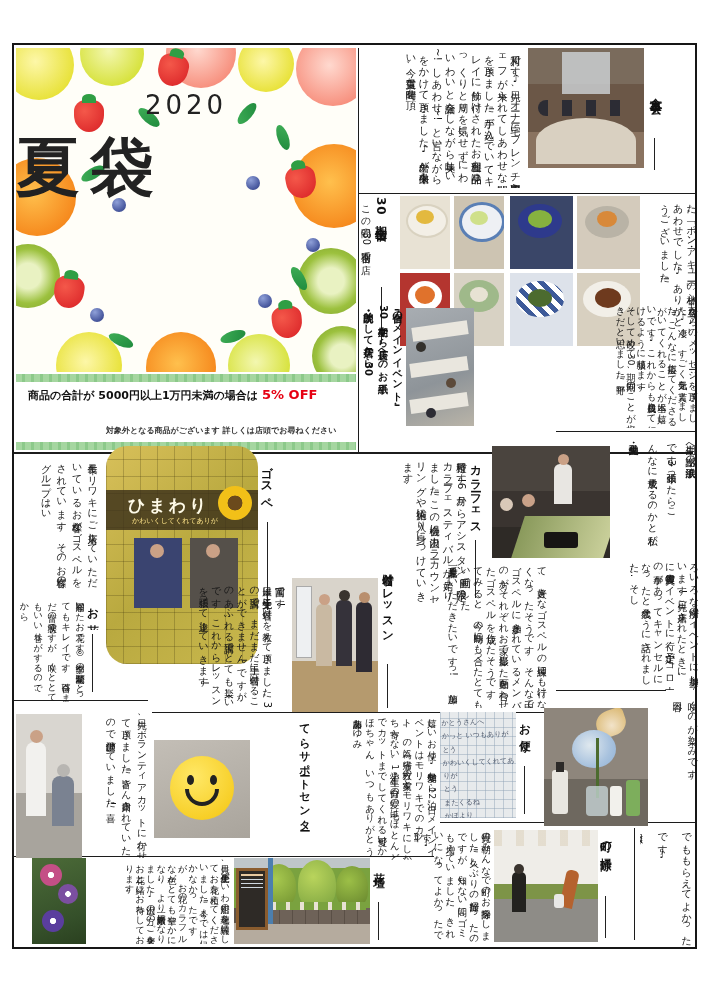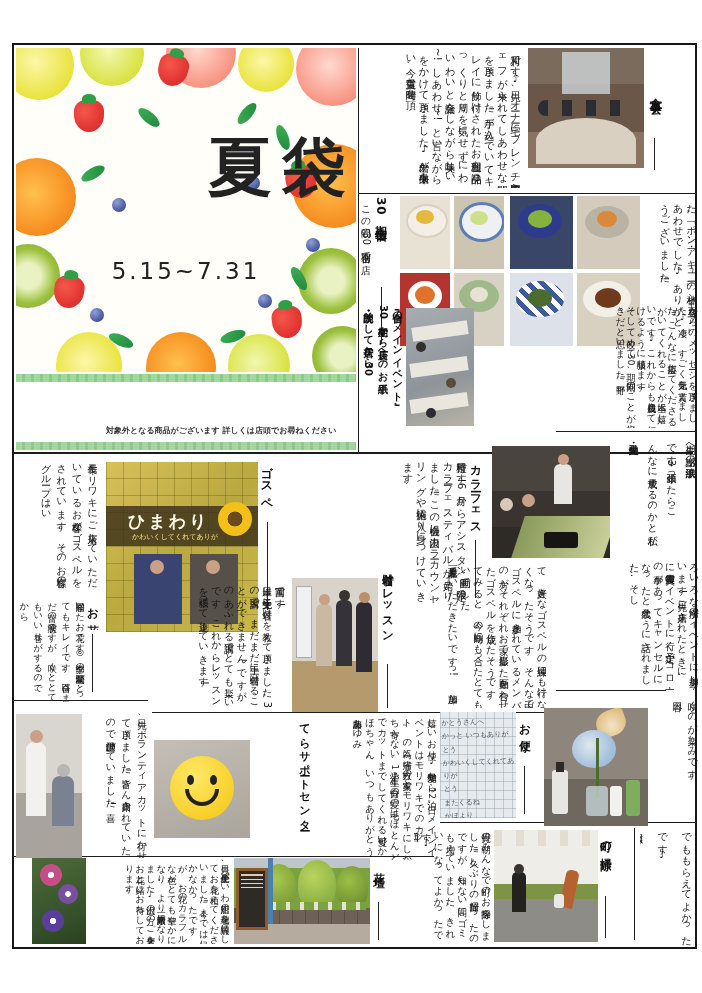--- a/index.html
+++ b/index.html
@@ -68,27 +68,31 @@
     <div class="blue" style="left:74px;bottom:50px;"></div>
     <div class="blue" style="right:84px;bottom:64px;"></div>
     <div class="leaf" style="left:120px;top:64px;transform:rotate(40deg);"></div>
     <div class="leaf" style="right:96px;top:60px;transform:rotate(-50deg);"></div>
     <div class="leaf" style="right:60px;top:84px;transform:rotate(70deg);"></div>
     <div class="leaf" style="left:64px;top:120px;transform:rotate(-30deg);"></div>
     <div class="leaf" style="left:92px;bottom:26px;transform:rotate(24deg);"></div>
     <div class="leaf" style="right:110px;bottom:30px;transform:rotate(-18deg);"></div>
     <div class="leaf" style="right:44px;bottom:88px;transform:rotate(60deg);"></div>
 
-    <div class="abs" style="left:0;top:76px;width:100%;text-align:right;font-size:64px;font-weight:700;letter-spacing:10px;color:#222;">夏袋</div>
-    <div class="abs" style="left:0;top:210px;width:100%;text-align:center;font-size:23px;letter-spacing:3px;color:#222;">5.15~7.31</div>
+    <div class="abs" style="left:0;top:42px;width:100%;text-align:center;font-size:26px;letter-spacing:4px;color:#222;">2020</div>
+    <div class="abs" style="left:0;top:76px;width:100%;text-align:left;font-size:64px;font-weight:700;letter-spacing:10px;color:#222;">夏袋</div>
   </div>
 
   <div class="abs" style="left:16px;top:374px;width:340px;height:76px;background:#fff;">
     <div class="abs" style="left:0;top:0;width:100%;height:8px;background:repeating-linear-gradient(90deg,#a5d6a0 0 6px,#8cc98a 6px 9px);"></div>
     <div class="abs" style="left:0;bottom:0;width:100%;height:8px;background:repeating-linear-gradient(90deg,#a5d6a0 0 6px,#8cc98a 6px 9px);"></div>
+    <div class="abs" style="left:12px;top:13px;font-size:11px;font-weight:700;white-space:nowrap;">
+      <span>商品の合計が 5000円以上1万円未満の場合は</span>
+      <span style="color:#e60012;font-size:13px;">5% OFF</span>
+    </div>
     <div class="abs" style="left:90px;top:51px;font-size:8px;font-weight:700;color:#333;white-space:nowrap;">対象外となる商品がございます 詳しくは店頭でお尋ねください</div>
   </div>
 
   <div class="abs vline" style="left:358px;top:48px;height:404px;"></div>
   <div class="abs hline" style="left:358px;top:193px;width:337px;"></div>
   <div class="abs hline" style="left:556px;top:431px;width:139px;"></div>
   <div class="abs hline" style="left:14px;top:452px;width:679px;height:2px;"></div>
   <div class="abs hline" style="left:14px;top:700px;width:134px;"></div>
   <div class="abs hline" style="left:556px;top:690px;width:110px;"></div>
   <div class="abs hline" style="left:152px;top:712px;width:396px;"></div>
@@ -160,24 +164,24 @@
     <div class="abs" style="left:10px;top:34px;width:10px;height:10px;border-radius:50%;background:#33302c;"></div>
     <div class="abs" style="left:40px;top:70px;width:10px;height:10px;border-radius:50%;background:#5c4a3a;"></div>
     <div class="abs" style="left:20px;top:100px;width:10px;height:10px;border-radius:50%;background:#2c2c34;"></div>
   </div>
   <div class="abs v" style="left:618px;top:437px;width:82px;height:114px;font-size:10px;line-height:1.9;">期生へ感謝の手紙・・涙涙
 です・・3年頑張ったらこ
 んなに成長するのかと私が
 感動・・文子先生</div>
 
   <div class="abs v" style="left:34px;top:457px;width:66px;height:134px;font-size:10px;line-height:1.55;">長年モリワキにご来店していただいているお客様がゴスペルをされています。そのお客様のグループはい</div>
-  <div class="photo" style="left:106px;top:462px;width:152px;height:170px;background:
+  <div class="photo" style="left:106px;top:446px;width:152px;height:218px;background:
       repeating-linear-gradient(0deg,rgba(60,50,10,.25) 0 1px,transparent 1px 17px),
       repeating-linear-gradient(90deg,rgba(60,50,10,.25) 0 1px,transparent 1px 17px),
-      linear-gradient(135deg,#d8c05a,#b9a93f 50%,#c9b84e);">
+      linear-gradient(135deg,#d8c05a,#b9a93f 50%,#c9b84e); border-radius: 21px;">
     <div class="abs" style="left:0;top:44px;width:100%;height:40px;background:rgba(58,48,26,.82);"></div>
     <div class="abs" style="left:22px;top:48px;font-size:17px;font-weight:700;color:#fffbe8;letter-spacing:3px;">ひまわり</div>
     <div class="abs tinytxt" style="left:26px;top:70px;color:#ffe58a;font-size:7px;">かわいくしてくれてありが</div>
     <div class="fruit" style="right:6px;top:40px;width:34px;height:34px;background:radial-gradient(circle,#6b4a1c 0 30%,#f2c018 32%);"></div>
     <div class="abs" style="left:28px;top:92px;width:48px;height:70px;background:#3a4470;"></div>
     <div class="abs" style="left:84px;top:92px;width:48px;height:70px;background:#55504a;"></div>
     <div class="abs" style="left:44px;top:98px;width:14px;height:14px;border-radius:50%;background:#caa186;"></div>
     <div class="abs" style="left:100px;top:98px;width:14px;height:14px;border-radius:50%;background:#caa186;"></div>
   </div>
   <div class="abs vh" style="left:260px;top:458px;width:15px;height:60px;font-size:12px;">ゴスペル</div>

